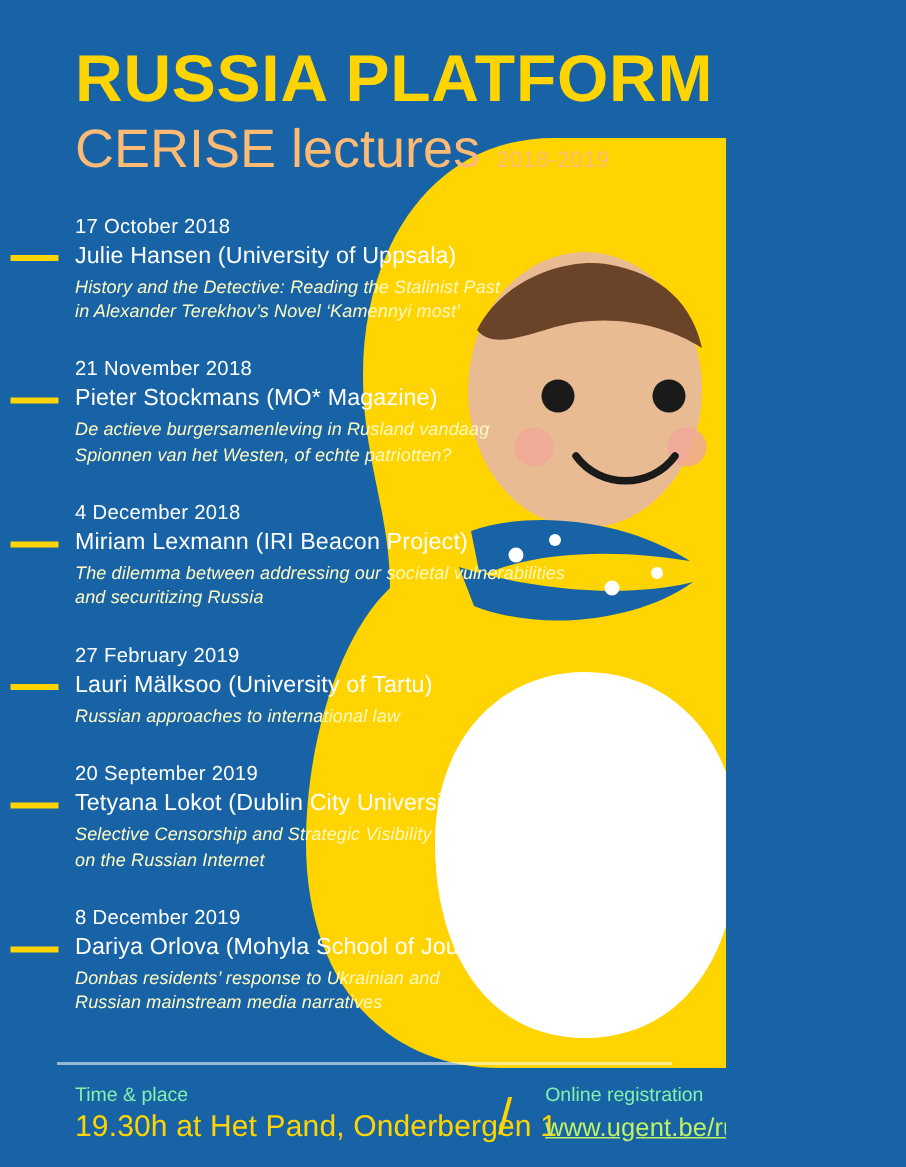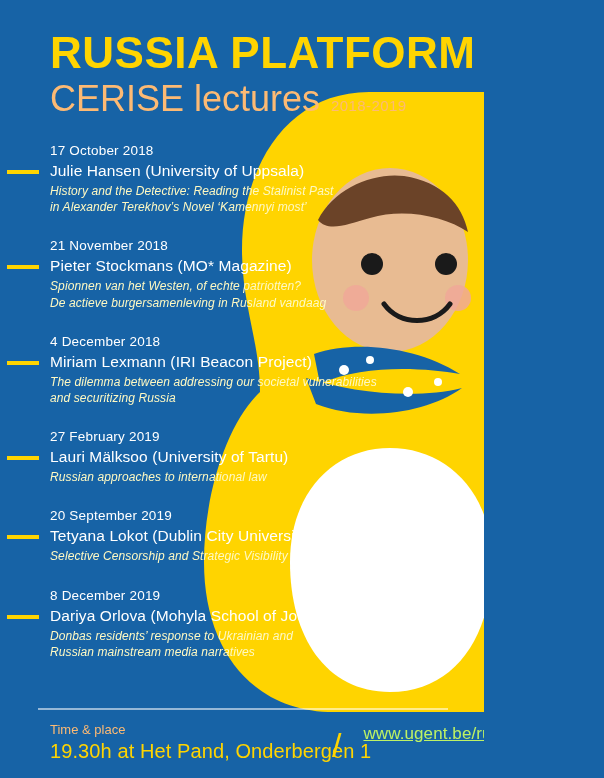--- a/index.html
+++ b/index.html
@@ -122,21 +122,21 @@
     color: #ffd400;
     font-size: 34px;
     line-height: 1;
     margin-top: 6px;
     margin-right: 22px;
     font-weight: 300;
   }
   .footer-right { flex: 1; }
   .foot-label {
     font-size: 13px;
-    color: #fdba74;
+    color: #86efac;
     margin-bottom: 3px;
   }
   .foot-value {
     font-size: 20px;
     color: #ffd400;
     letter-spacing: 0.1px;
     white-space: nowrap;
   }
   .foot-link {
     font-size: 17px;
@@ -196,22 +196,22 @@
       <div class="date">17 October 2018</div>
       <div class="speaker">Julie Hansen (University of Uppsala)</div>
       <div class="desc">History and the Detective: Reading the Stalinist Past</div>
       <div class="desc">in Alexander Terekhov’s Novel ‘Kamennyi most’</div>
     </div>
 
     <div class="lecture">
       <div class="bar"></div>
       <div class="date">21 November 2018</div>
       <div class="speaker">Pieter Stockmans (MO* Magazine)</div>
+      <div class="desc">De actieve burgersamenleving in Rusland vandaag</div>
       <div class="desc">Spionnen van het Westen, of echte patriotten?</div>
-      <div class="desc">De actieve burgersamenleving in Rusland vandaag</div>
     </div>
 
     <div class="lecture">
       <div class="bar"></div>
       <div class="date">4 December 2018</div>
       <div class="speaker">Miriam Lexmann (IRI Beacon Project)</div>
       <div class="desc">The dilemma between addressing our societal vulnerabilities</div>
       <div class="desc">and securitizing Russia</div>
     </div>
 
@@ -220,37 +220,39 @@
       <div class="date">27 February 2019</div>
       <div class="speaker">Lauri Mälksoo (University of Tartu)</div>
       <div class="desc">Russian approaches to international law</div>
     </div>
 
     <div class="lecture">
       <div class="bar"></div>
       <div class="date">20 September 2019</div>
       <div class="speaker">Tetyana Lokot (Dublin City University)</div>
       <div class="desc">Selective Censorship and Strategic Visibility</div>
+      <div class="desc">on the Russian Internet</div>
     </div>
 
     <div class="lecture">
       <div class="bar"></div>
       <div class="date">8 December 2019</div>
       <div class="speaker">Dariya Orlova (Mohyla School of Journalism)</div>
       <div class="desc">Donbas residents’ response to Ukrainian and</div>
       <div class="desc">Russian mainstream media narratives</div>
     </div>
 
   </div>
 
   <div class="footer-sep"></div>
   <div class="footer">
     <div class="footer-left">
       <div class="foot-label">Time &amp; place</div>
       <div class="foot-value">19.30h at Het Pand, Onderbergen 1</div>
     </div>
     <div class="footer-slash">/</div>
     <div class="footer-right">
+      <div class="foot-label">Online registration</div>
       <a class="foot-link" href="#">www.ugent.be/russia</a>
     </div>
   </div>
 
 </div>
 
 </body></html>

